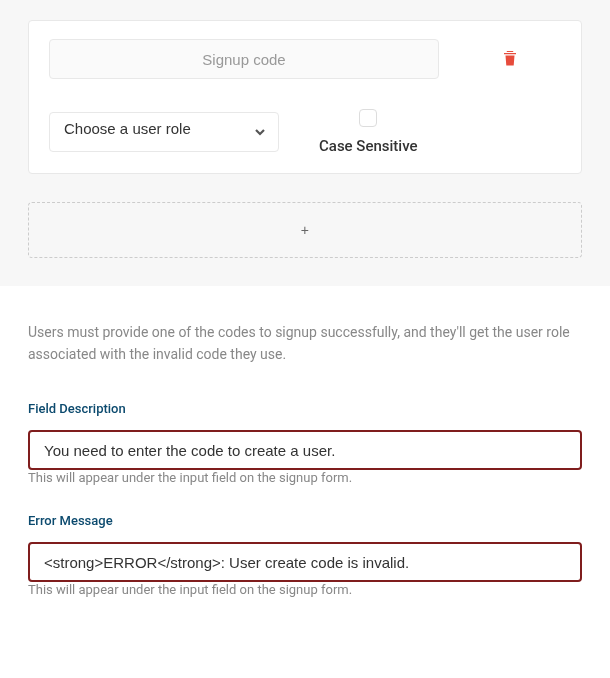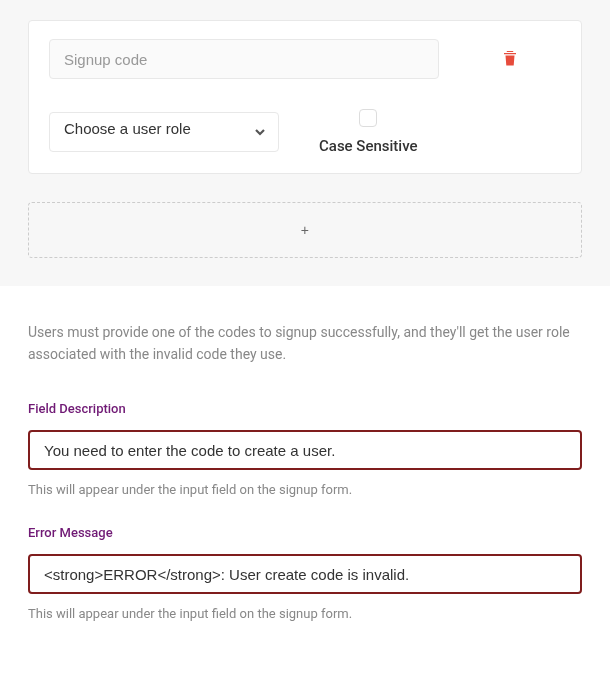--- a/index.html
+++ b/index.html
@@ -35,20 +35,21 @@
     .text-input {
       flex: 0 0 390px;
       height: 40px;
       padding: 0 14px;
       font-size: 15px;
       color: #333;
       background: #fafafa;
       border: 1px solid #e8e8e8;
       border-radius: 4px;
       outline: none;
+      text-align: center;
     }
     .text-input::placeholder { color: #999; }
     .trash-wrap {
       flex: 1;
       display: flex;
       justify-content: center;
     }
     .trash-btn {
       background: none;
       border: none;
@@ -128,40 +129,40 @@
     }
     .helper-text {
       font-size: 14px;
       color: #888;
       line-height: 1.55;
       margin-bottom: 36px;
     }
     .field-group { margin-bottom: 28px; }
     .field-label {
       font-size: 13px;
-      color: #701a75;
+      color: #0c4a6e;
       font-weight: 500;
       margin-bottom: 14px;
       display: block;
     }
     .full-input {
       width: 100%;
       height: 40px;
       padding: 0 14px;
       font-size: 15px;
       color: #333;
       background: #fff;
       border: 2px solid #7f1d1d;
       border-radius: 4px;
       outline: none;
     }
     .field-helper {
       font-size: 13px;
       color: #888;
-      margin-top: 12px;
+      margin-top: 0;
     }
   </style>
 </head>
 <body>
 
 <div class="gray-section">
 
   <div class="card">
     <div class="row">
       <input type="text" class="text-input" placeholder="Signup code" style="">

